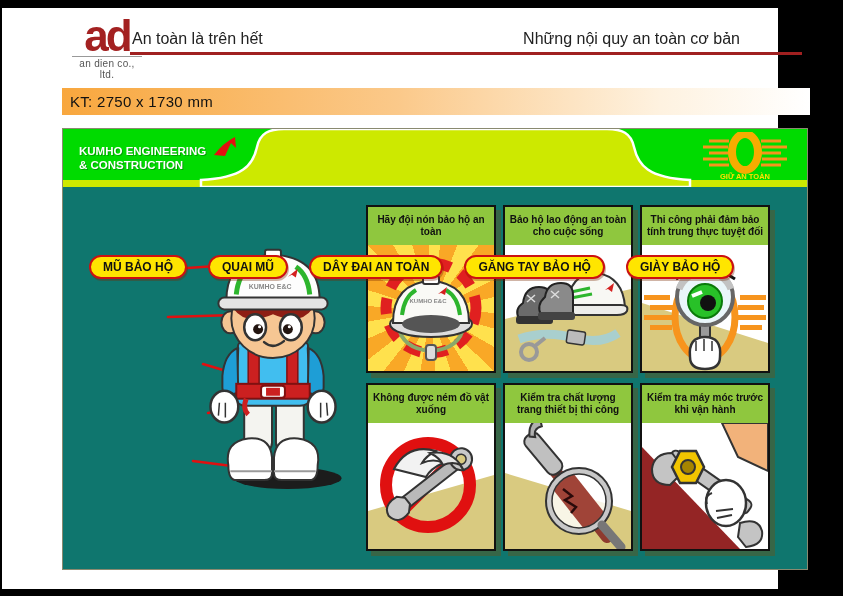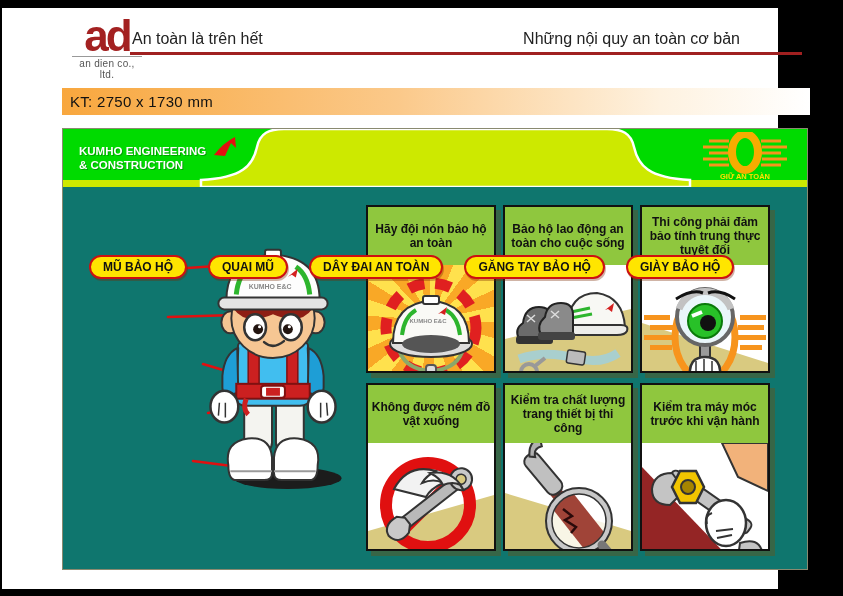--- a/index.html
+++ b/index.html
@@ -44,21 +44,21 @@
         box-shadow:1px 2px 0 rgba(120,40,0,.35);}
   .connectors{left:0;top:0;z-index:1;pointer-events:none;}
   .character{left:125px;top:40px;z-index:2;}
 
   
   .grid{left:303px;top:18px;display:grid;grid-template-columns:repeat(3,130px);
         grid-template-rows:repeat(2,168px);gap:10px 7px;z-index:2;}
   .panel{border:2px solid #111;background:#fff;box-shadow:5px 5px 0 rgba(90,90,40,.55);
          box-sizing:border-box;display:flex;flex-direction:column;overflow:hidden;}
   .cap{height:38px;flex:0 0 38px;background:#8FC73E;display:flex;align-items:center;justify-content:center;
-       text-align:center;font-size:12px;font-weight:bold;color:#111;line-height:1.18;padding:10px 2px;}
+       text-align:center;font-size:10px;font-weight:bold;color:#111;line-height:1.18;padding:0 2px;}
   .ill{flex:1;position:relative;overflow:hidden;}
   .ill svg{position:absolute;left:0;top:0;}
   .sunburst{background:repeating-conic-gradient(from 8deg at 50% 52%,#F9A826 0 14deg,#FFE14D 14deg 28deg);}
 </style>
 </head>
 <body>
 
 <div class="stage">
  <div class="page">
 

